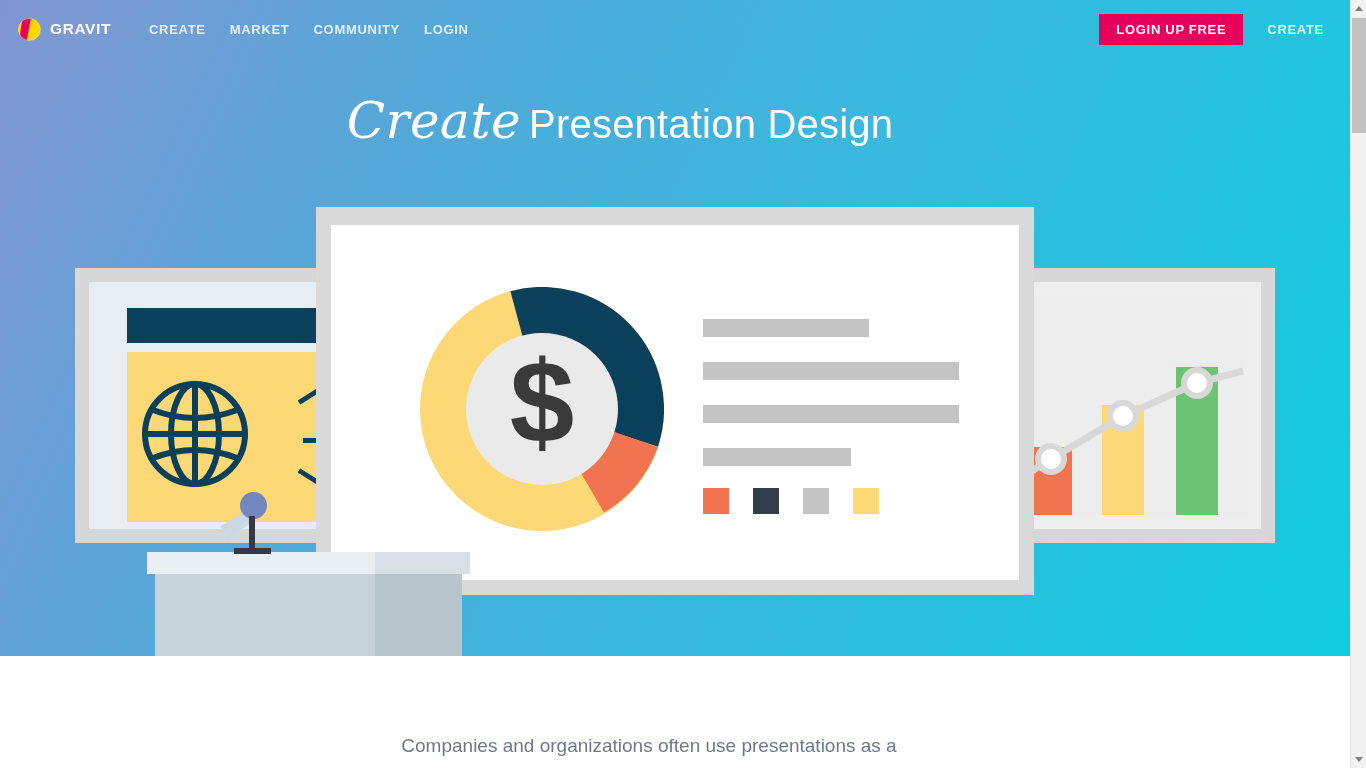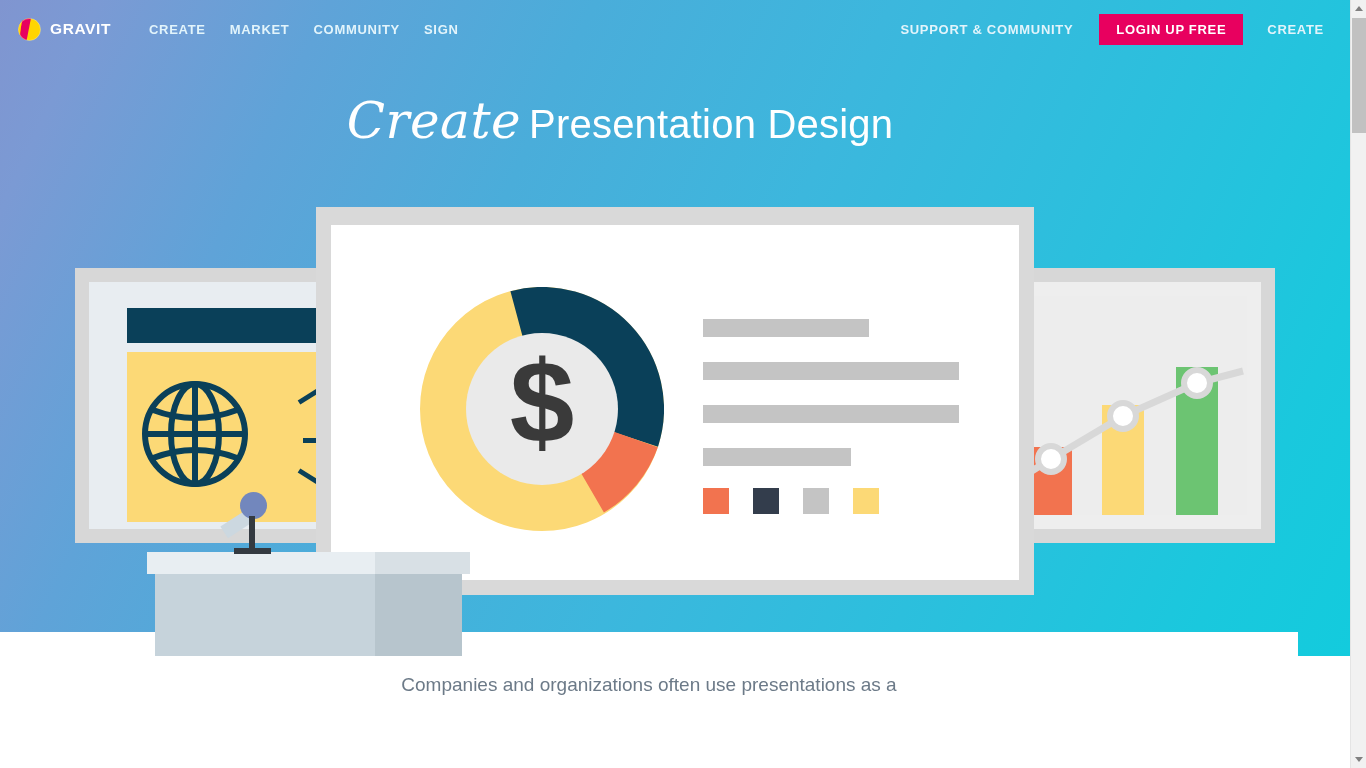--- a/index.html
+++ b/index.html
@@ -294,21 +294,21 @@
   }
   .mic-base {
     position: absolute; left: 16px; top: 56px;
     width: 37px; height: 6px;
     background: #343a41;
   }
 
   
   .body-copy {
     position: absolute;
-    left: 0; top: 632px;
+    left: 0; top: 693px;
     width: 1298px;
     padding-top: 38px;
     text-align: center;
     background: #ffffff;
   }
   .body-copy p {
     color: #6c7a88;
     font-size: 19px;
     line-height: 30px;
     font-family: "Liberation Sans", sans-serif;
@@ -465,25 +465,24 @@
               </g>
               <circle cx="11.5" cy="11.5" r="11" fill="none" stroke="#ffffff" stroke-width="0.8" opacity="0.35"></circle>
             </svg>
           </span>
           <span class="brand-name">GRAVIT</span>
         </a>
 
         <a class="nav-link" href="#">CREATE</a>
         <a class="nav-link" href="#">MARKET</a>
         <a class="nav-link" href="#">COMMUNITY</a>
-        <a class="nav-link" href="#">SIGN</a>
+        <a class="nav-link" href="#">LOGIN</a>
       </div>
 
       <div class="nav-right">
-        <a class="nav-link" href="#">SUPPORT &amp; COMMUNITY</a>
         <button class="btn-signup">LOGIN UP FREE</button>
         <a class="nav-link" href="#">CREATE</a>
       </div>
 
     </nav>
 
   </div>
 
   <div class="body-copy">
     <p>Companies and organizations often use presentations as a</p>

